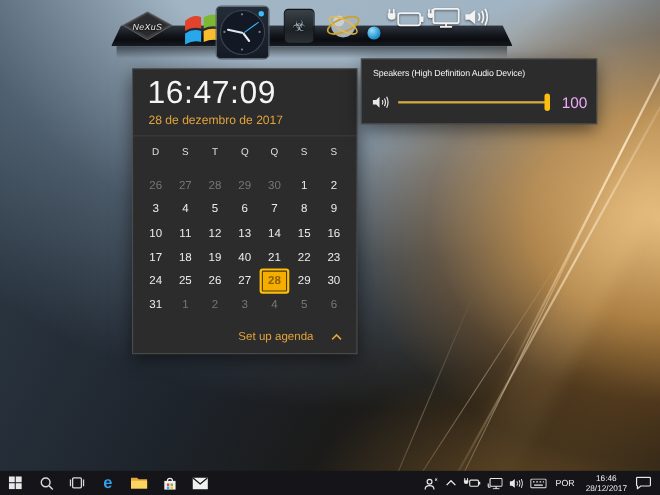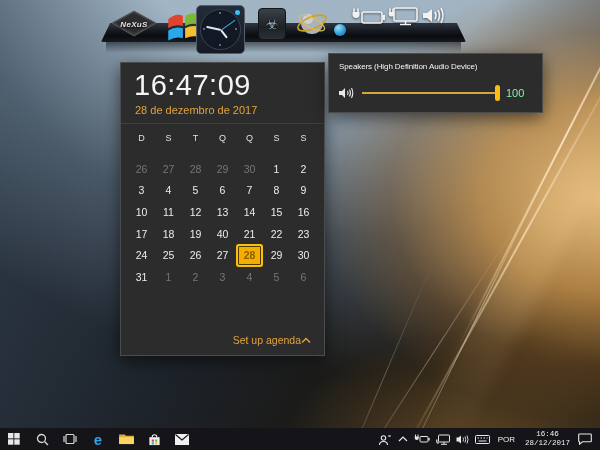--- a/index.html
+++ b/index.html
@@ -21,21 +21,21 @@
   .sband{left:530px;top:-40px;width:46px;height:520px;transform:rotate(28deg);opacity:.25;filter:blur(7px);background:linear-gradient(to bottom,rgba(255,220,160,0),rgba(255,215,150,.8) 50%,rgba(255,210,140,0));position:absolute;}
 
   
   .dock-bar{position:absolute;left:101px;top:23px;width:365px;height:19px;
     background:linear-gradient(#303641 0%, #14171d 45%, #0a0c10 70%, #181b21 100%);
     clip-path:polygon(2.5% 0, 97.5% 0, 100% 100%, 0 100%);border-radius:2px;
     box-shadow:0 3px 5px rgba(0,0,0,.45);}
   .dock-refl{position:absolute;left:106px;top:42px;width:355px;height:11px;background:linear-gradient(rgba(10,12,16,.55),rgba(10,12,16,0));}
   .dock-icon{position:absolute;display:flex;align-items:center;justify-content:center;}
   .nexus{left:110px;top:10px;width:48px;height:28px;}
-  .nexus-label{position:absolute;color:#e8e8e8;font-size:8px;font-weight:bold;font-style:italic;letter-spacing:.3px;text-shadow:0 1px 2px #000;}
+  .nexus-label{position:absolute;color:#e8e8e8;font-size:8px;font-weight:normal;font-style:italic;letter-spacing:.3px;text-shadow:0 1px 2px #000;}
   .winlogo{left:166px;top:9px;width:36px;height:36px;}
   .clockwidget{left:196px;top:5px;width:49px;height:49px;background:linear-gradient(#242c38,#161c26);border:1px solid #55606e;border-radius:5px;box-sizing:border-box;}
   .clockface{position:relative;width:39px;height:39px;border-radius:50%;background:#121824;border:1px solid #3a4450;}
   .hand{position:absolute;left:50%;bottom:50%;transform-origin:50% 100%;border-radius:1px;}
   .hand.hour{width:2px;height:10px;margin-left:-1px;background:#e8edf2;transform:rotate(143deg);}
   .hand.min{width:2px;height:15px;margin-left:-1px;background:#dfe5ec;transform:rotate(282deg);}
   .hand.sec{width:1px;height:17px;background:#35b5f5;transform:rotate(54deg);}
   .clockdot{position:absolute;right:4px;top:4px;width:5px;height:5px;border-radius:50%;background:#38c0f8;}
   .tick{position:absolute;width:2px;height:2px;border-radius:50%;background:#7a8490;}
   .bin{left:257px;top:6px;width:30px;height:35px;}
@@ -45,53 +45,53 @@
   .orb{left:334px;top:24px;width:12px;height:12px;border-radius:50%;background:radial-gradient(circle at 35% 30%, #9fdcf8, #2e9fd8 55%, #16628f);box-shadow:0 1px 2px rgba(0,0,0,.5);}
   .dock-white{filter:drop-shadow(0 1px 1px rgba(0,0,0,.5));}
   .d-power{left:351px;top:7px;width:35px;height:18px;}
   .d-display{left:388px;top:6px;width:31px;height:20px;}
   .d-speaker{left:421px;top:6px;width:26px;height:19px;}
 
   
   .flyout{position:absolute;background:#2c2c2c;border:1px solid rgba(160,160,160,.28);box-sizing:border-box;box-shadow:0 5px 16px rgba(0,0,0,.55);color:#fff;}
 
   
-  .clock-flyout{left:120px;top:62px;width:205px;height:294px;}
+  .clock-flyout{left:120px;top:62px;width:205px;height:260px;}
   .big-time{margin:6px 0 0 13px;font-size:29px;font-weight:300;letter-spacing:.5px;color:#f4f4f4;}
   .big-date{margin:2px 0 0 14px;font-size:11px;color:#e2a33d;}
   .divider{margin-top:7px;border-top:1px solid #3e3e3e;}
   .cal-header{margin:7px 10px 0 14px;display:flex;align-items:center;}
   .cal-month{flex:1;font-size:11.5px;color:#f0f0f0;}
   .cal-nav{width:24px;height:16px;display:flex;align-items:center;justify-content:center;}
   .dow-row,.cal-grid{display:grid;grid-template-columns:repeat(7,27px);margin-left:7px;text-align:center;}
   .dow-row{margin-top:9px;font-size:9px;color:#e0e0e0;}
   .cal-grid{margin-top:15px;grid-auto-rows:21.6px;font-size:10.5px;}
   .cell{display:flex;align-items:center;justify-content:center;color:#ececec;}
   .cell.muted{color:#767676;}
   .cell.sel{width:21px;height:17px;justify-self:center;align-self:center;background:#f5ae00;color:#8a5f00;font-weight:bold;border:1px solid #4a3a00;box-shadow:0 0 0 2px #fdbe0c;border-radius:1px;}
-  .cal-footer{position:absolute;right:13px;bottom:9px;display:flex;align-items:center;gap:0;font-size:10.5px;color:#e2a33d;}
+  .cal-footer{position:absolute;right:13px;bottom:9px;display:flex;align-items:center;gap:16px;font-size:10.5px;color:#e2a33d;}
 
   
   .volume-flyout{left:328px;top:53px;width:215px;height:60px;}
   .vol-title{margin:8px 10px 0 10px;font-size:8px;letter-spacing:-.1px;color:#f5f5f5;white-space:nowrap;overflow:hidden;}
   .vol-row{position:absolute;left:9px;right:8px;top:30px;height:18px;display:flex;align-items:center;}
   .vol-slider{flex:1;position:relative;height:16px;margin:0 6px 0 8px;}
   .vol-track{position:absolute;left:0;right:0;top:7px;height:2px;background:#5a5a5a;}
   .vol-fill{position:absolute;left:0;top:7px;height:2px;background:#d7a53a;}
   .vol-thumb{position:absolute;right:0;top:0;width:5px;height:16px;border-radius:2.5px;background:#fdbd10;}
-  .vol-value{width:28px;text-align:left;font-size:11px;color:#86efac;}
+  .vol-value{width:28px;text-align:right;font-size:14px;color:#f0abfc;}
 
   
   .taskbar{position:absolute;left:0;bottom:0;width:600px;height:22px;background:#141419;display:flex;align-items:center;}
   .tb-btn{width:28px;height:22px;display:flex;align-items:center;justify-content:center;}
   .edge-e{color:#35a3e8;font-size:15px;font-weight:bold;line-height:1;}
   .tray{margin-left:auto;display:flex;align-items:center;height:100%;}
   .tray-btn{height:22px;display:flex;align-items:center;justify-content:center;padding:0 3px;}
   .tray-text{font-size:8px;color:#f0f0f0;padding:0 5px;}
-  .tray-clock{font-size:7.5px;color:#f0f0f0;line-height:9px;text-align:center;padding:0 5px;white-space:nowrap;font-family:Liberation Mono, monospace;}
+  .tray-clock{font-size:7.5px;color:#f0f0f0;line-height:9px;text-align:center;padding:0 5px;white-space:nowrap;}
 </style>
 </head>
 <body>
 
 <div class="screen">
   <div class="wallpaper">
     <div class="sband"></div>
     <div class="streak s1"></div>
     <div class="streak s2"></div>
     <div class="streak s3"></div>

